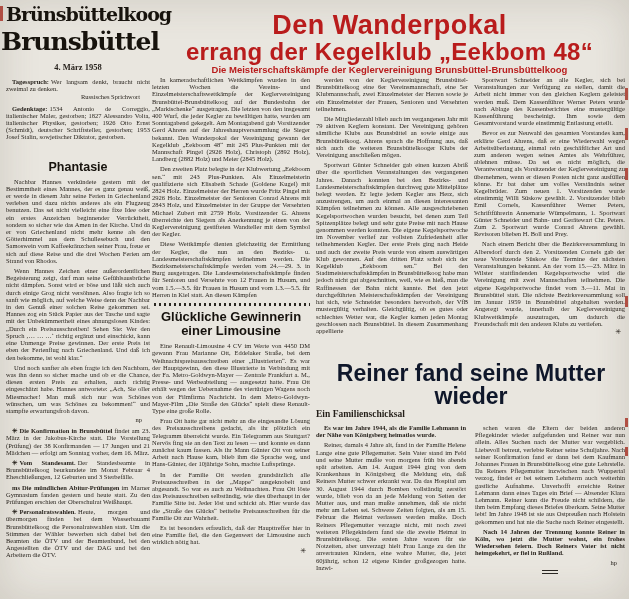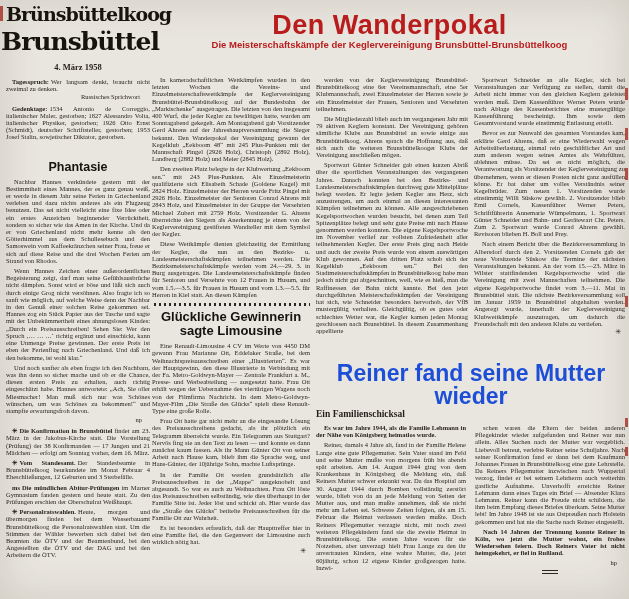--- a/index.html
+++ b/index.html
@@ -40,21 +40,21 @@
            background:repeating-linear-gradient(180deg,#2a2722 0 1px,transparent 1px 2.5px);}
   .star-end{display:block;text-align:right;font-size:7px;margin-top:-2px;padding-right:4px;}
   .wavy{height:5px;margin:4px 0 3px;
         background-image:radial-gradient(circle 1.4px at 3px 2.5px,#2a2722 95%,transparent);
         background-size:5px 5px;}
   .h-limo{font-family:"Liberation Sans",sans-serif;font-weight:bold;font-size:13px;
           line-height:14px;text-align:center;margin:2px 0 4px;color:#15110c;}
   
   .reiner{position:absolute;left:316px;top:362px;width:310px;}
   .h-reiner{font-family:"Liberation Sans",sans-serif;font-weight:bold;font-size:23px;
-            line-height:23px;text-align:center;color:#1d4ed8;}
+            line-height:23px;text-align:center;color:#0f172a;}
   .h-reiner-sub{font-family:Liberation Serif, serif;font-weight:bold;font-size:9.5px;
                 text-align:left;margin:1px 0 5px;}
   .reiner-cols{display:flex;gap:9px;}
   .reiner-cols > div{width:150px;}
   .bold{font-weight:bold;}
   
   .redmark{position:absolute;background:#a8362a;opacity:.85;}
 </style>
 </head>
 <body>
@@ -91,32 +91,33 @@
     <div class="sig">np</div>
 
     <p class="news"><span class="pfx">✳</span><b>Die Konfirmation in Brunsbüttel</b><span>findet am 23. März in der Jakobus-Kirche statt. Die Vorstellung (Prüfung) der 38 Konfirmanden — 17 Jungen und 21 Mädchen — erfolgt am Sonntag vorher, dem 16. März.</span></p>
     <p class="news"><span class="pfx">✳</span><b>Vom Standesamt.</b><span>Der Standesbeamte in Brunsbüttelkoog beurkundete im Monat Februar 4 Eheschließungen, 12 Geburten und 3 Sterbefälle.</span></p>
     <p class="news"><span class="pfx">ms</span><b>Die mündlichen Abitur-Prüfungen</b><span>im Marner Gymnasium fanden gestern und heute statt. Zu den Prüfungen erschien der Oberschulrat Weißhaupt.</span></p>
     <p class="news"><span class="pfx">✳</span><b>Personalratswahlen.</b><span>Heute, morgen und übermorgen finden bei dem Wasserbauamt Brunsbüttelkoog die Personalratswahlen statt. Um die Stimmen der Wähler bewerben sich dabei bei den Beamten die ÖTV und der Beamtenbund, bei den Angestellten die ÖTV und der DAG und bei den Arbeitern die ÖTV.</span></p>
   </div>
 
   <div class="headline-block">
     <div class="hl1">Den Wanderpokal</div>
+    <div class="hl2">errang der Kegelklub „Eekbom 48“</div>
     <div class="subhead">Die Meisterschaftskämpfe der Keglervereinigung Brunsbüttel-Brunsbüttelkoog</div>
   </div>
 
   <div class="kcol kcolA">
     <p class="bp">In kameradschaftlichen Wettkämpfen wurden in den letzten Wochen die Vereins- und Einzelmeisterschaftswettkämpfe der Keglervereinigung Brunsbüttel-Brunsbüttelkoog auf der Bundesbahn der „Markischenke“ ausgetragen. Die letzten von den insgesamt 400 Wurf, die jeder Kegler zu bewältigen hatte, wurden am Sonntagabend gekegelt. Am Montagabend gab Vorsitzender Gerd Ahrens auf der Jahreshauptversammlung die Sieger bekannt. Den Wanderpokal der Vereinigung gewann der Kegelklub „Eekboom 48“ mit 245 Plus-Punkten mit der Mannschaft Pingel (2926 Holz), Christoph (2892 Holz), Landberg (2882 Holz) und Meier (2845 Holz).</p>
     <p class="bp">Den zweiten Platz belegte in der Klubwertung „Eekboom sen.“ mit 243 Plus-Punkten. Als Einzelmeisterin qualifizierte sich Elisabeth Schade (Goldene Kugel) mit 2824 Holz. Einzelmeister der Herren wurde Fritz Pingel mit 2926 Holz. Einzelmeister der Senioren Conrad Ahrens mit 2843 Holz, und Einzelmeister in der Gruppe der Versehrten Michael Zubert mit 2759 Holz. Vorsitzender G. Ahrens überreichte den Siegern als Anerkennung je einen von der Keglervereinigung gestifteten Wandteller mit dem Symbol der Kegler.</p>
     <p class="bp">Diese Wettkämpfe dienten gleichzeitig der Ermittlung der Kegler, die nun an den Bezirks- u. Landesmeisterschaftskämpfen teilnehmen werden. Die Bezirksmeisterschaftskämpfe werden vom 24.—29. 3. in Burg ausgetragen. Die Landesmeisterschaftskämpfe finden für Senioren und Versehrte von 12 Frauen in Husum, und vom 1.5.—3.5. für Frauen in Husum und vom 1.3.—5.5. für Herren in Kiel statt. An diesen Kämpfen</p>
 
     <div class="wavy"></div>
     <div class="h-limo">
       <div>Glückliche Gewinnerin</div>
-      <div>sagte Limousine</div>
+      <div>einer Limousine</div>
     </div>
     <p class="bp">Eine Renault-Limousine 4 CV im Werte von 4450 DM gewann Frau Marianne Ott, Eddelaker Straße, bei dem Weihnachtspreisausschreiben einer „Illustrierten“. Es war der Hauptgewinn, den diese Illustrierte in Verbindung mit der Fa. Metro-Goldwyn-Mayer — Zentrale Frankfurt a. M., Presse- und Werbeabteilung — ausgesetzt hatte. Frau Ott erhält wegen der Uebernahme des viertürigen Wagens noch von der Filmfirma Nachricht. In dem Metro-Goldwyn-Mayer-Film „Die Straße des Glücks“ spielt diese Renault-Type eine große Rolle.</p>
     <p class="bp">Frau Ott hatte gar nicht mehr an die eingesandte Lösung des Preisausschreibens gedacht, als ihr plötzlich ein Telegramm überreicht wurde. Ein Telegramm aus Stuttgart? Nervös fing sie an den Text zu lesen — und konnte es dann zunächst kaum fassen. Als ihr Mann Günter Ott von seiner Arbeit nach Hause kam, blieb ihm die Sprache weg, und Hans-Günter, der 10jährige Sohn, machte Luftsprünge.</p>
     <p class="bp">In der Familie Ott werden grundsätzlich alle Preisausschreiben in der „Mappe“ ausgeknobelt und abgesandt. So war es auch zu Weihnachten. Frau Ott löste das Preisausschreiben selbständig, wie dies überhaupt in der Familie Sitte ist. Jeder löst und schickt ab. Hier wurde das die „Straße des Glücks“ betitelte Preisausschreiben für die Familie Ott zur Wahrheit.</p>
     <p class="bp">Es ist besonders erfreulich, daß der Haupttreffer hier in eine Familie fiel, die den Gegenwert der Limousine auch wirklich nötig hat.</p>
     <span class="star-end">✳</span>
   </div>
 
   <div class="kcol kcolB">
     <p class="bp">werden von der Keglervereinigung Brunsbüttel-Brunsbüttelkoog eine 6er Vereinsmannschaft, eine 5er Klubmannschaft, zwei Einzelmeister der Herren sowie je ein Einzelmeister der Frauen, Senioren und Versehrten teilnehmen.</p>

